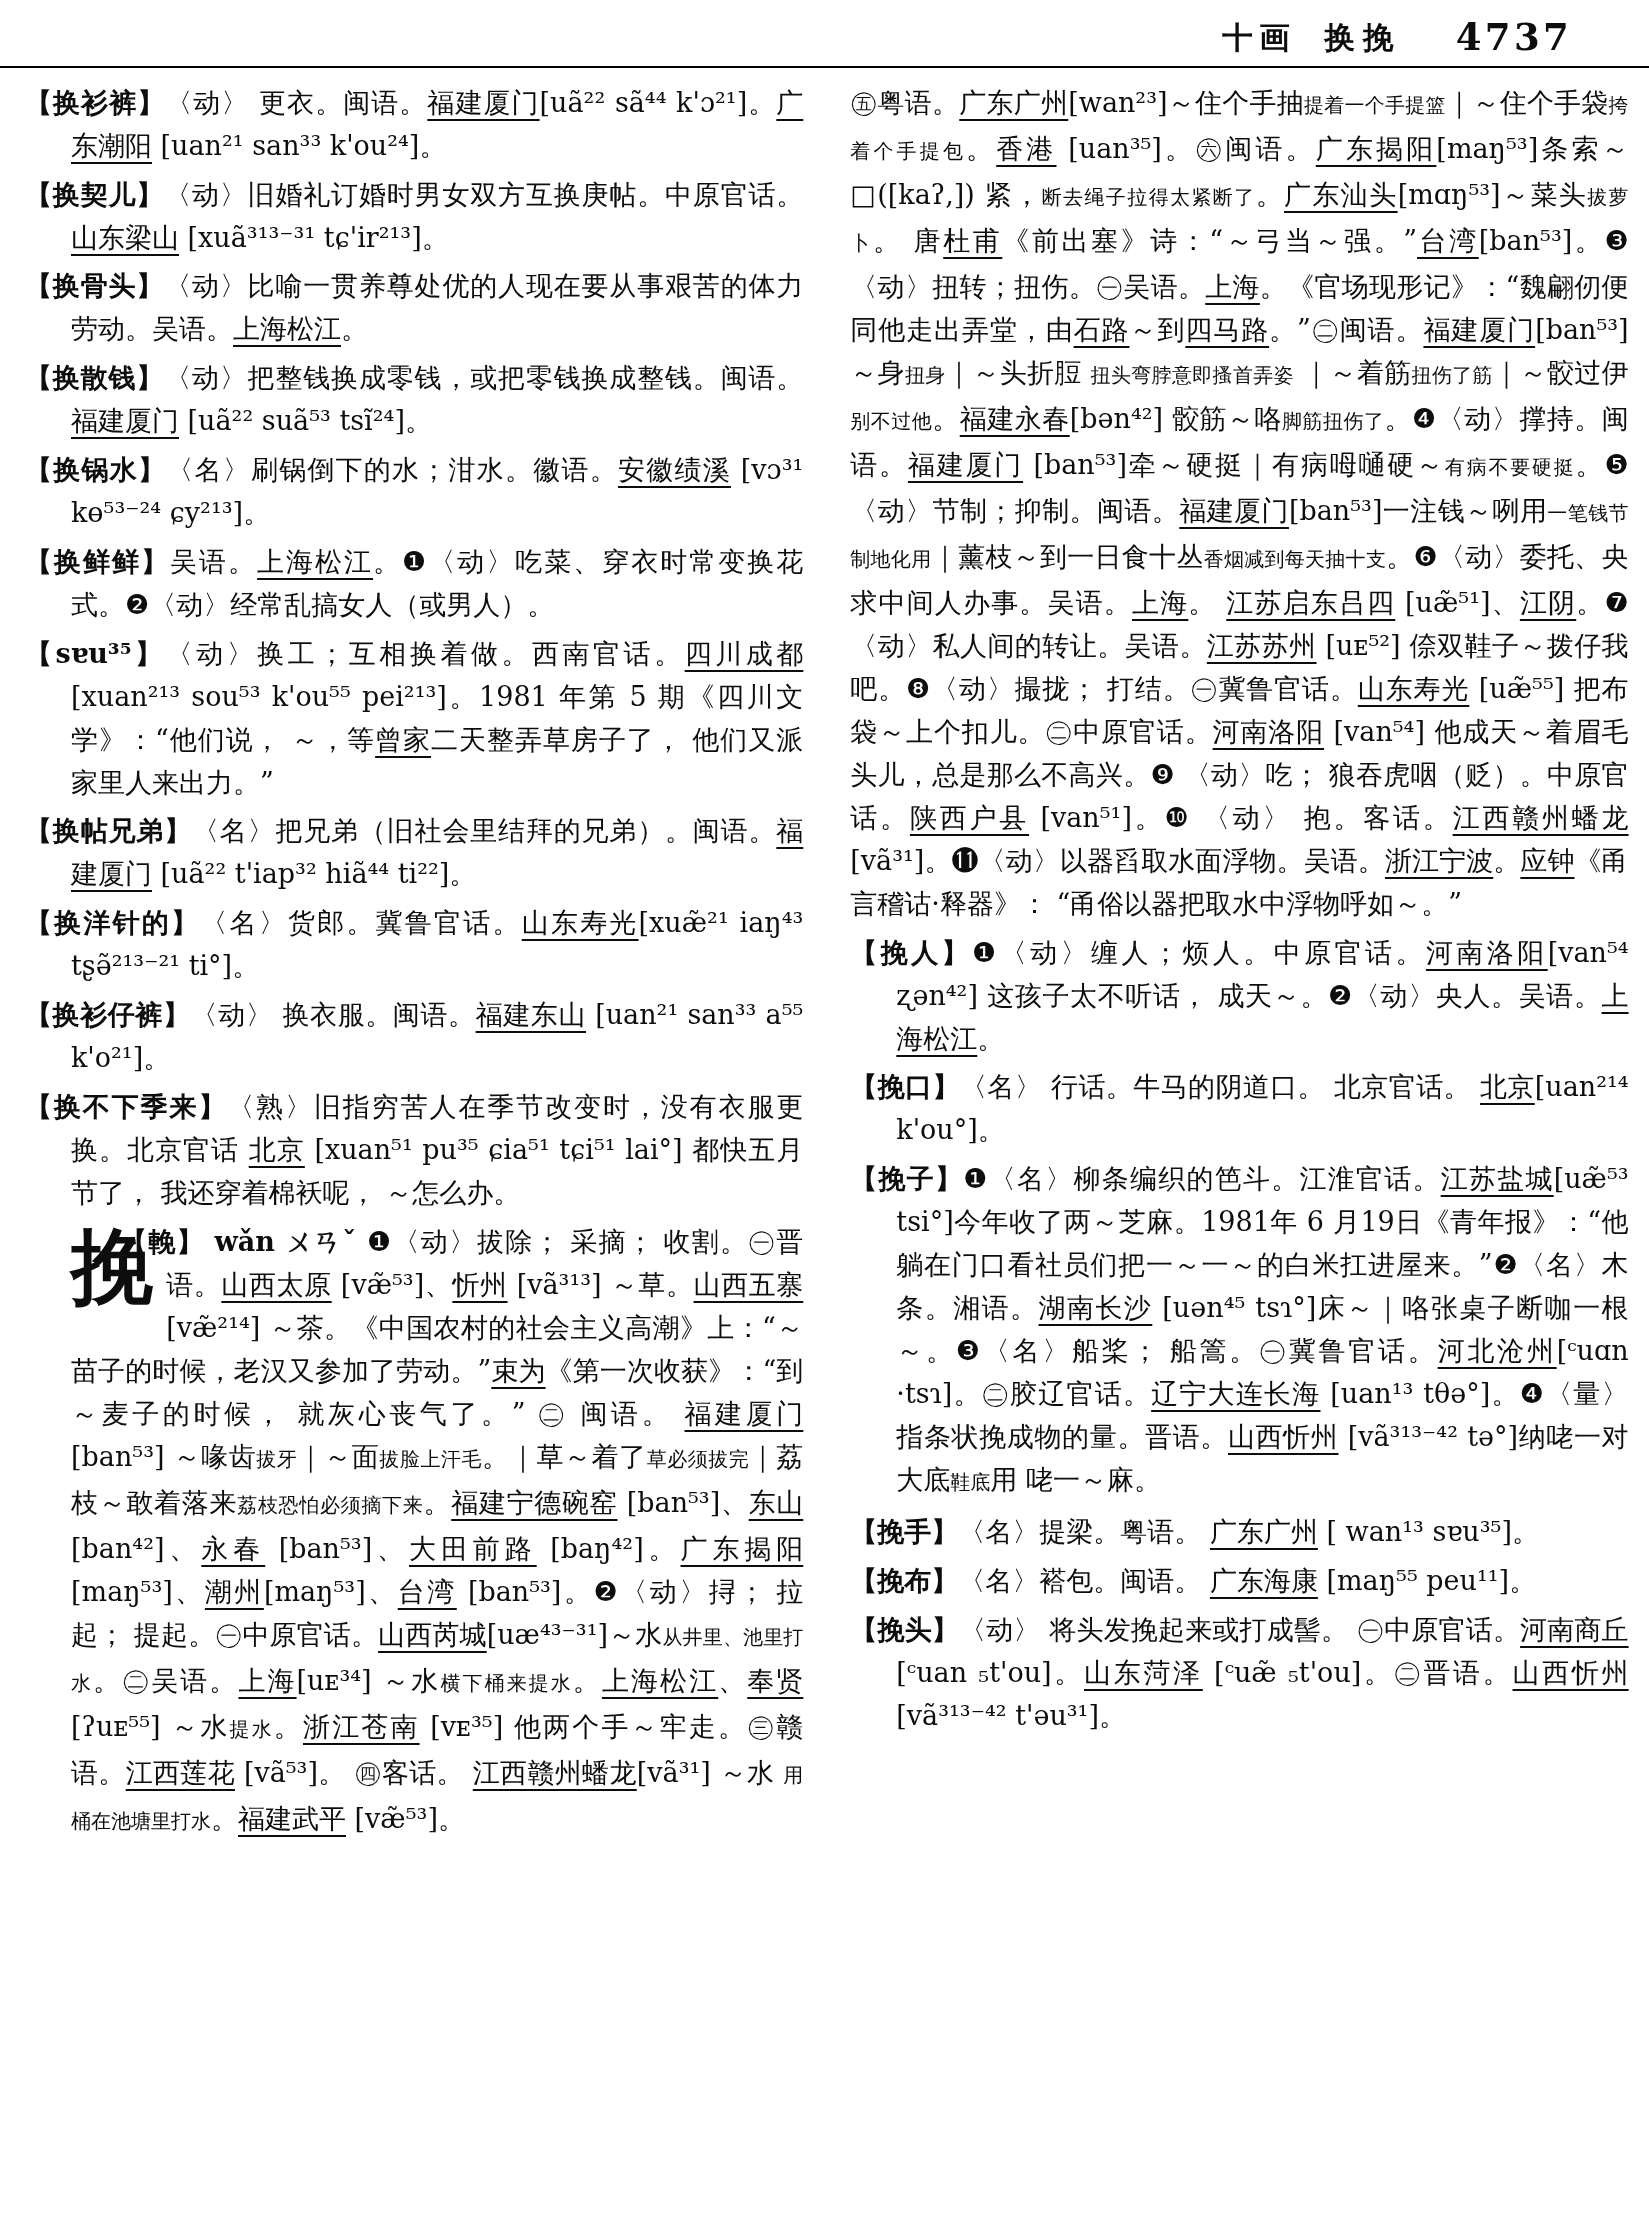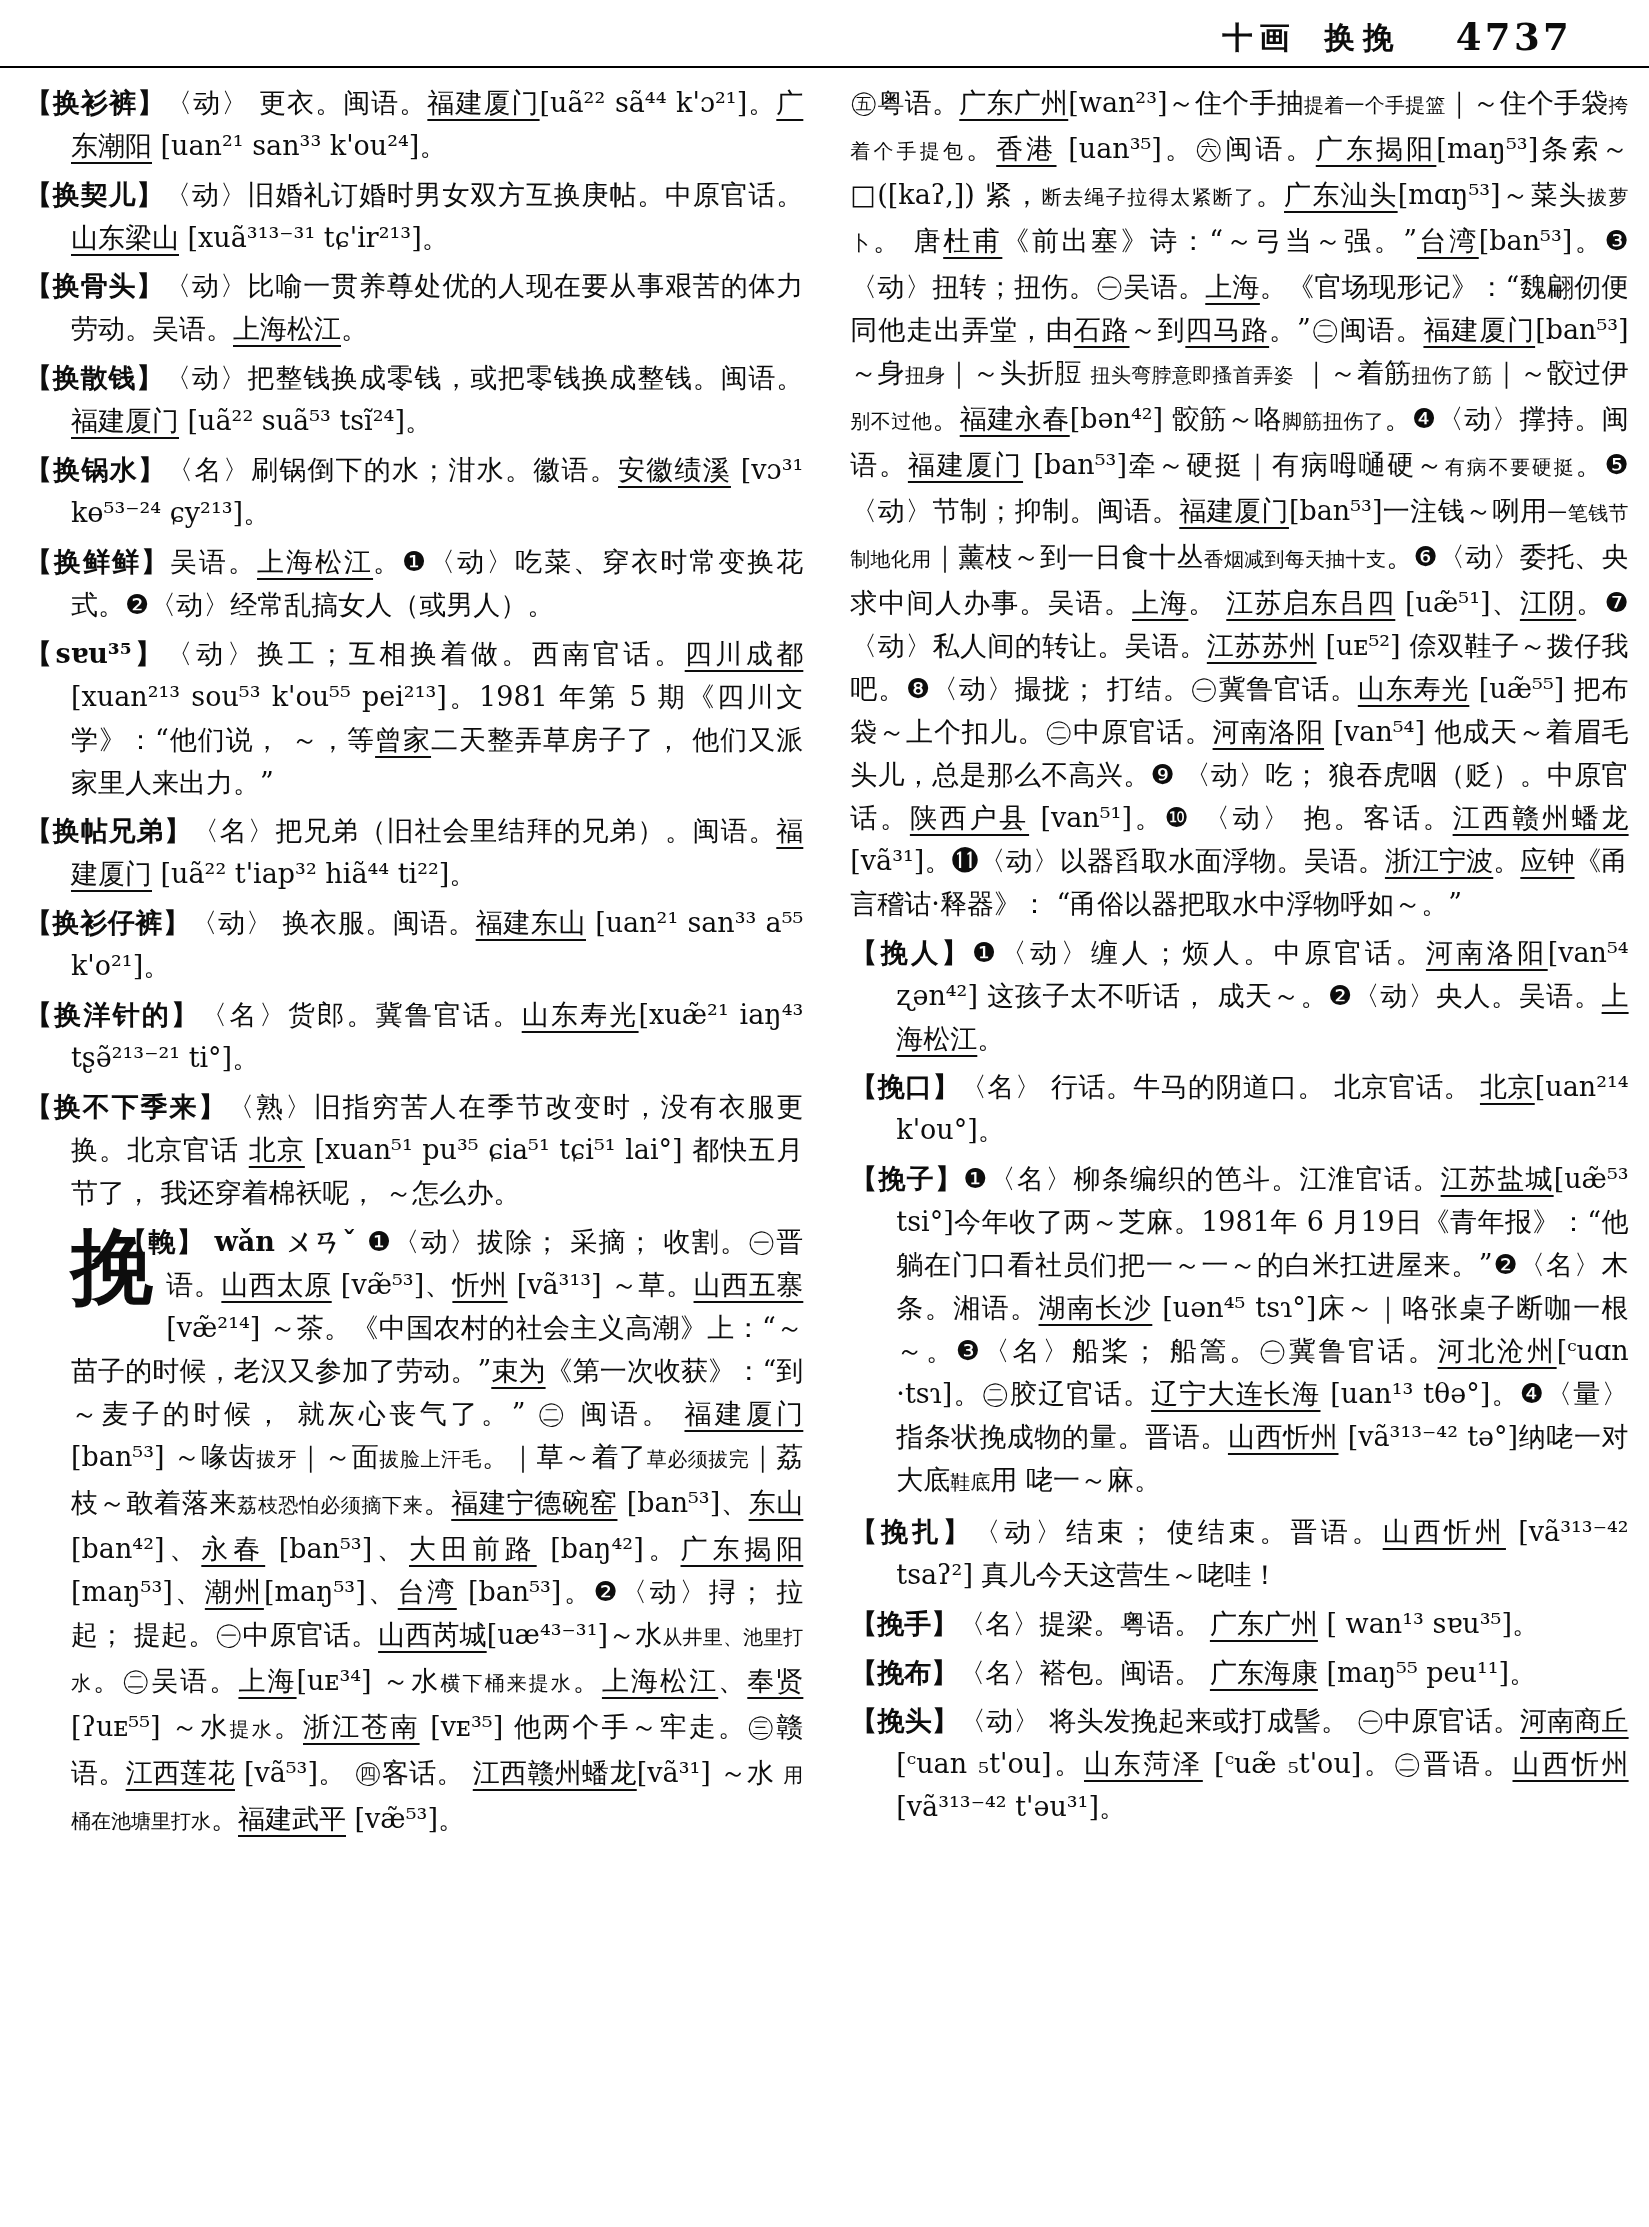--- a/index.html
+++ b/index.html
@@ -44,30 +44,29 @@
   <div class="cols">
     <div class="col">
         <div class="entry entry"><span class="head">【换衫裤】</span><span class="body">〈动〉 更衣。闽语。<u>福建厦门</u>[uã²² sã⁴⁴ k'ɔ²¹]。<u>广东潮阳</u> [uan²¹ san³³ k'ou²⁴]。</span></div>
         <div class="entry entry"><span class="head">【换契儿】</span><span class="body">〈动〉旧婚礼订婚时男女双方互换庚帖。中原官话。<u>山东梁山</u> [xuã³¹³⁻³¹ tɕ'ir²¹³]。</span></div>
         <div class="entry entry"><span class="head">【换骨头】</span><span class="body">〈动〉比喻一贯养尊处优的人现在要从事艰苦的体力劳动。吴语。<u>上海松江</u>。</span></div>
         <div class="entry entry"><span class="head">【换散钱】</span><span class="body">〈动〉把整钱换成零钱，或把零钱换成整钱。闽语。<u>福建厦门</u> [uã²² suã⁵³ tsĩ²⁴]。</span></div>
         <div class="entry entry"><span class="head">【换锅水】</span><span class="body">〈名〉刷锅倒下的水；泔水。徽语。<u>安徽绩溪</u> [vɔ³¹ kɵ⁵³⁻²⁴ ɕy²¹³]。</span></div>
         <div class="entry entry"><span class="head">【换鲜鲜】</span><span class="body">吴语。<u>上海松江</u>。❶〈动〉吃菜、穿衣时常变换花式。❷〈动〉经常乱搞女人（或男人）。</span></div>
         <div class="entry entry"><span class="head">【sɐu³⁵】</span><span class="body">〈动〉换工；互相换着做。西南官话。<u>四川成都</u> [xuan²¹³ sou⁵³ k'ou⁵⁵ pei²¹³]。1981 年第 5 期《四川文学》：“他们说， ～，等<u>曾家</u>二天整弄草房子了， 他们又派家里人来出力。”</span></div>
         <div class="entry entry"><span class="head">【换帖兄弟】</span><span class="body">〈名〉把兄弟（旧社会里结拜的兄弟）。闽语。<u>福建厦门</u> [uã²² t'iap³² hiã⁴⁴ ti²²]。</span></div>
+        <div class="entry entry"><span class="head">【换洋针的】</span><span class="body">〈名〉货郎。冀鲁官话。<u>山东寿光</u>[xuæ̃²¹ iaŋ⁴³ tʂə̃²¹³⁻²¹ ti°]。</span></div>
         <div class="entry entry"><span class="head">【换衫仔裤】</span><span class="body">〈动〉 换衣服。闽语。<u>福建东山</u> [uan²¹ san³³ a⁵⁵ k'o²¹]。</span></div>
-        <div class="entry entry"><span class="head">【换洋针的】</span><span class="body">〈名〉货郎。冀鲁官话。<u>山东寿光</u>[xuæ̃²¹ iaŋ⁴³ tʂə̃²¹³⁻²¹ ti°]。</span></div>
         <div class="entry entry"><span class="head">【换不下季来】</span><span class="body">〈熟〉旧指穷苦人在季节改变时，没有衣服更换。北京官话 <u>北京</u> [xuan⁵¹ pu³⁵ ɕia⁵¹ tɕi⁵¹ lai°] 都快五月节了， 我还穿着棉袄呢， ～怎么办。</span></div>
         <div class="entry char"><span class="bigchar">挽</span><span class="head">【輓】</span> <span class="pron">wǎn ㄨㄢˇ</span> <span class="body">❶〈动〉拔除； 采摘； 收割。㊀晋语。<u>山西太原</u> [væ̃⁵³]、<u>忻州</u> [vã³¹³] ～草。<u>山西五寨</u> [væ̃²¹⁴] ～茶。《中国农村的社会主义高潮》上：“～苗子的时候，老汉又参加了劳动。”<u>束为</u>《第一次收获》：“到～麦子的时候， 就灰心丧气了。” ㊁ 闽语。 <u>福建厦门</u> [ban⁵³] ～喙齿<span class="sm">拔牙</span>｜～面<span class="sm">拔脸上汗毛</span>。｜草～着了<span class="sm">草必须拔完</span>｜荔枝～敢着落来<span class="sm">荔枝恐怕必须摘下来</span>。<u>福建宁德碗窑</u> [ban⁵³]、<u>东山</u>[ban⁴²]、<u>永春</u> [ban⁵³]、<u>大田前路</u> [baŋ⁴²]。<u>广东揭阳</u>[maŋ⁵³]、<u>潮州</u>[maŋ⁵³]、<u>台湾</u> [ban⁵³]。❷〈动〉挦； 拉起； 提起。㊀中原官话。<u>山西芮城</u>[uæ⁴³⁻³¹]～水<span class="sm">从井里、池里打水</span>。㊁吴语。<u>上海</u>[uᴇ³⁴] ～水<span class="sm">横下桶来提水</span>。<u>上海松江</u>、<u>奉贤</u> [ʔuᴇ⁵⁵] ～水<span class="sm">提水</span>。<u>浙江苍南</u> [vᴇ³⁵] 他两个手～牢走。㊂赣语。<u>江西莲花</u> [vã⁵³]。 ㊃客话。 <u>江西赣州蟠龙</u>[vã³¹] ～水 <span class="sm">用桶在池塘里打水</span>。<u>福建武平</u> [væ̃⁵³]。</span></div>
       </div>
     <div class="col">
         <div class="entry cont"><span class="body">㊄粤语。<u>广东广州</u>[wan²³]～住个手抽<span class="sm">提着一个手提篮</span>｜～住个手袋<span class="sm">挎着个手提包</span>。<u>香港</u> [uan³⁵]。㊅闽语。<u>广东揭阳</u>[maŋ⁵³]条索～□([kaʔ,]) 紧，<span class="sm">断去绳子拉得太紧断了</span>。<u>广东汕头</u>[mɑŋ⁵³]～菜头<span class="sm">拔萝卜</span>。 唐<u>杜甫</u>《前出塞》诗：“～弓当～强。”<u>台湾</u>[ban⁵³]。❸〈动〉扭转；扭伤。㊀吴语。<u>上海</u>。《官场现形记》：“魏翩仞便同他走出弄堂，由<u>石路</u>～到<u>四马路</u>。”㊁闽语。<u>福建厦门</u>[ban⁵³]～身<span class="sm">扭身</span>｜～头折脰 <span class="sm">扭头弯脖意即搔首弄姿</span> ｜～着筋<span class="sm">扭伤了筋</span>｜～骹过伊<span class="sm">别不过他</span>。<u>福建永春</u>[bən⁴²] 骹筋～咯<span class="sm">脚筋扭伤了</span>。❹〈动〉撑持。闽 语。<u>福建厦门</u> [ban⁵³]牵～硬挺｜有病呣嗵硬～<span class="sm">有病不要硬挺</span>。❺〈动〉节制；抑制。闽语。<u>福建厦门</u>[ban⁵³]一注钱～咧用<span class="sm">一笔钱节制地化用</span>｜薰枝～到一日食十丛<span class="sm">香烟减到每天抽十支</span>。❻〈动〉委托、央求中间人办事。吴语。<u>上海</u>。 <u>江苏启东吕四</u> [uæ̃⁵¹]、<u>江阴</u>。❼〈动〉私人间的转让。吴语。<u>江苏苏州</u> [uᴇ⁵²] 倷双鞋子～拨仔我吧。❽〈动〉撮拢； 打结。㊀冀鲁官话。<u>山东寿光</u> [uæ̃⁵⁵] 把布袋～上个扣儿。㊁中原官话。<u>河南洛阳</u> [van⁵⁴] 他成天～着眉毛头儿，总是那么不高兴。❾ 〈动〉吃； 狼吞虎咽（贬）。中原官话。<u>陕西户县</u> [van⁵¹]。❿ 〈动〉 抱。客话。<u>江西赣州蟠龙</u>[vã³¹]。⓫〈动〉以器舀取水面浮物。吴语。<u>浙江宁波</u>。<u>应钟</u>《甬言稽诂·释器》： “甬俗以器把取水中浮物呼如～。”</span></div>
         <div class="entry entry"><span class="head">【挽人】</span><span class="body">❶〈动〉缠人；烦人。中原官话。<u>河南洛阳</u>[van⁵⁴ ʐən⁴²] 这孩子太不听话， 成天～。❷〈动〉央人。吴语。<u>上海松江</u>。</span></div>
         <div class="entry entry"><span class="head">【挽口】</span><span class="body">〈名〉 行话。牛马的阴道口。 北京官话。 <u>北京</u>[uan²¹⁴ k'ou°]。</span></div>
         <div class="entry entry"><span class="head">【挽子】</span><span class="body">❶〈名〉柳条编织的笆斗。江淮官话。<u>江苏盐城</u>[uæ̃⁵³ tsi°]今年收了两～芝麻。1981年 6 月19日《青年报》：“他躺在门口看社员们把一～一～的白米扛进屋来。”❷〈名〉木条。湘语。<u>湖南长沙</u> [uən⁴⁵ tsɿ°]床～｜咯张桌子断咖一根～。❸〈名〉船桨； 船篙。㊀冀鲁官话。<u>河北沧州</u>[ᶜuɑn ·tsɿ]。㊁胶辽官话。<u>辽宁大连长海</u> [uan¹³ tθə°]。❹〈量〉指条状挽成物的量。晋语。<u>山西忻州</u> [vã³¹³⁻⁴² tə°]纳咾一对大底<span class="sm">鞋底</span>用 咾一～麻。</span></div>
-        <div class="entry entry"><span class="head">【挽扎】</span><span class="body">〈动〉结束； 使结束。晋语。<u>山西忻州</u> [vã³¹³⁻⁴² tsaʔ²] 真儿今天这营生～咾哇！</span></div>
         <div class="entry entry"><span class="head">【挽手】</span><span class="body">〈名〉提梁。粤语。 <u>广东广州</u> [ wan¹³ sɐu³⁵]。</span></div>
         <div class="entry entry"><span class="head">【挽布】</span><span class="body">〈名〉褡包。闽语。 <u>广东海康</u> [maŋ⁵⁵ peu¹¹]。</span></div>
         <div class="entry entry"><span class="head">【挽头】</span><span class="body">〈动〉 将头发挽起来或打成髻。 ㊀中原官话。<u>河南商丘</u> [ᶜuan ₅t'ou]。<u>山东菏泽</u> [ᶜuæ̃ ₅t'ou]。㊁晋语。<u>山西忻州</u> [vã³¹³⁻⁴² t'əu³¹]。</span></div>
       </div>
   </div>
 </div>
 
 
 </body></html>

